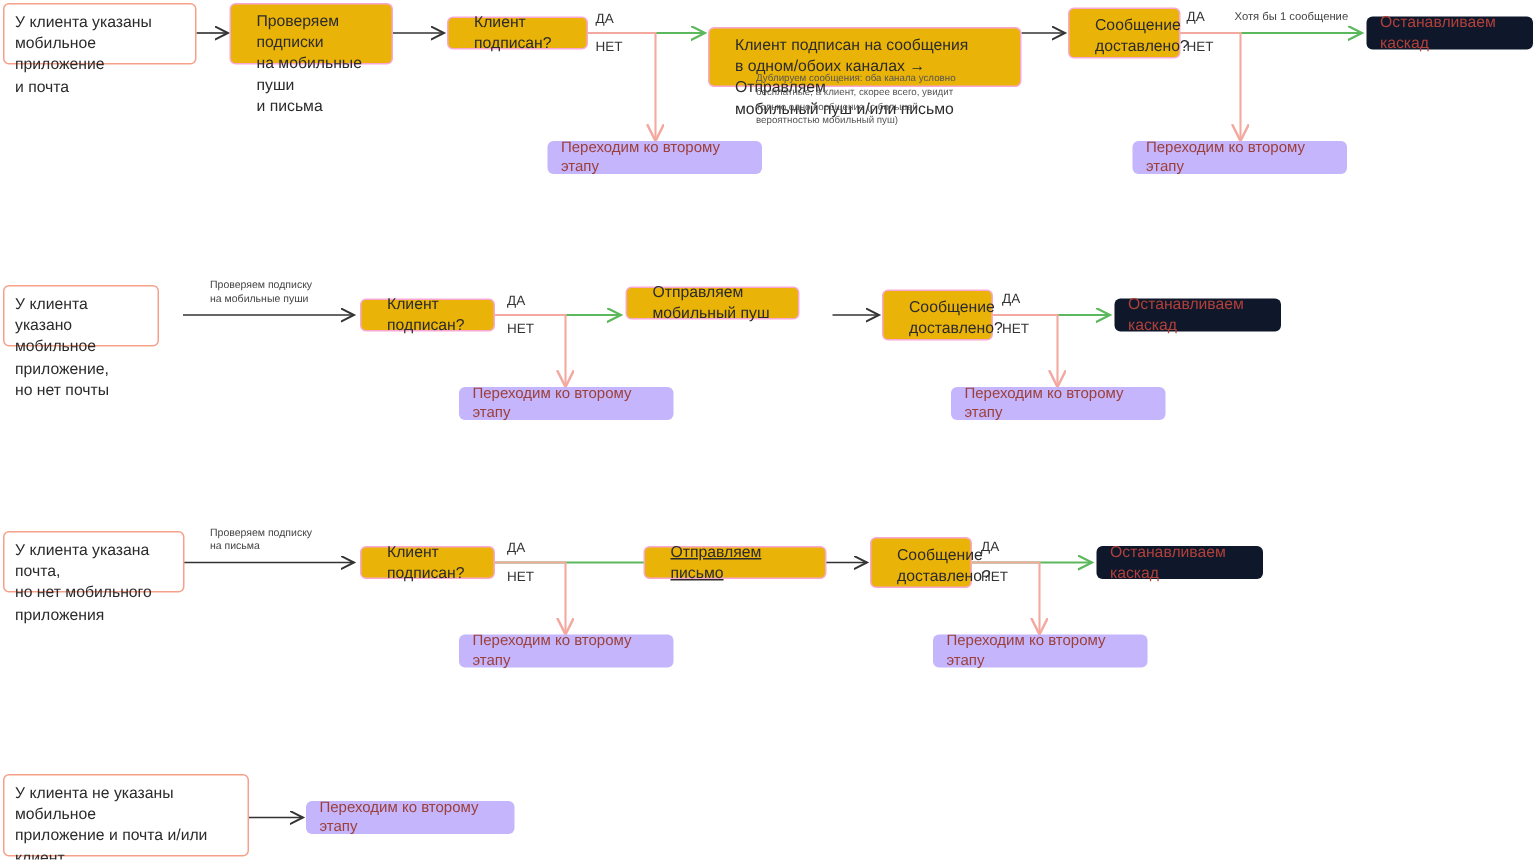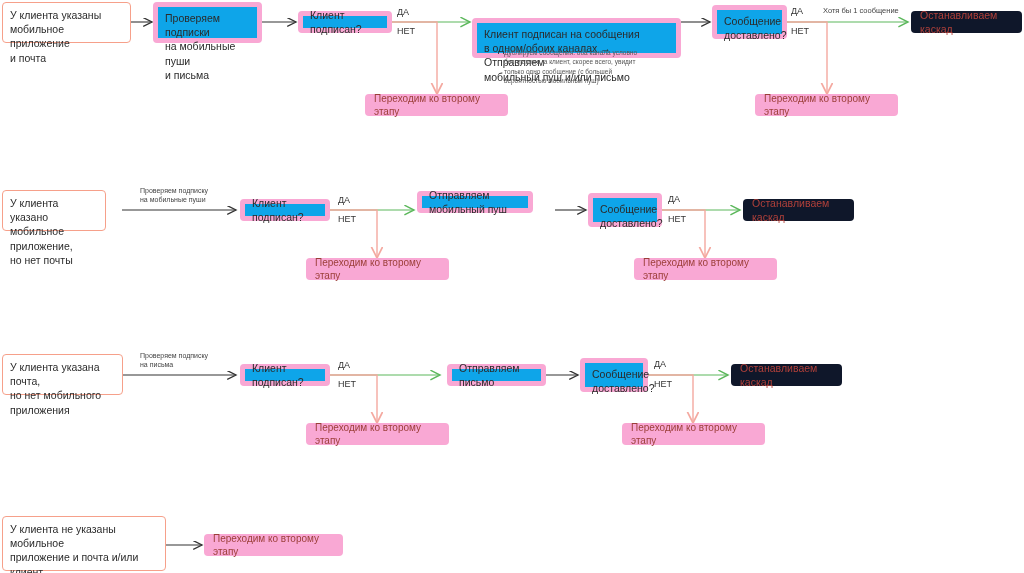--- a/index.html
+++ b/index.html
@@ -22,38 +22,38 @@
   }
   .node.start{
     border:1px solid #f6a08a;
     background:#ffffff;
     color:#2b2b2b;
     font-size:10.5px;
     padding:5px 7px;
     align-items:flex-start;
   }
   .node.proc{
-    border:5px solid #f9a8d4;
-    background:#0ea5e9;
+    border:1px solid #f9a8d4;
+    background:#eab308;
     color:#2b2b2b;
     font-size:10.5px;
-    padding:4px 7px;
+    padding:4px 17px;
   }
   .node.proc.multi{align-items:flex-start;}
   .node.stop{
     border:none;
     background:#0f172a;
     color:#b0403a;
     font-size:10.5px;
     padding:5px 9px;
     justify-content:center;
   }
   .node.second{
     border:none;
-    background:#f9a8d4;
+    background:#c4b5fd;
     color:#9c3f39;
     font-size:10px;
     padding:5px 9px;
     justify-content:center;
   }
   .edge-label{
     position:absolute;
     font-size:9.5px;
     color:#3a3a3a;
     white-space:pre-line;
@@ -185,21 +185,21 @@
 приложения</div>
 
 <div class="edge-label" style="left:140px;top:352px;font-size:7px;color:#444;">Проверяем подписку
 на письма</div>
 
 <div class="node proc" style="left:240px;top:364px;width:90px;height:22px;">Клиент подписан?</div>
 
 <div class="edge-label yn" style="left:338px;top:360px;">ДА</div>
 <div class="edge-label yn" style="left:338px;top:379px;">НЕТ</div>
 
-<div class="node proc" style="left:447px;top:364px;width:99px;height:22px;">Отправляем письмо</div>
+<div class="node proc" style="left:429px;top:364px;width:122px;height:22px;text-decoration:underline;">Отправляем письмо</div>
 
 <div class="node proc multi" style="left:580px;top:358px;width:68px;height:34px;">Сообщение
 доставлено?</div>
 
 <div class="edge-label yn" style="left:654px;top:359px;">ДА</div>
 <div class="edge-label yn" style="left:654px;top:379px;">НЕТ</div>
 
 <div class="node stop" style="left:731px;top:364px;width:111px;height:22px;">Останавливаем каскад</div>
 
 <div class="node second" style="left:306px;top:423px;width:143px;height:22px;">Переходим ко второму этапу</div>

